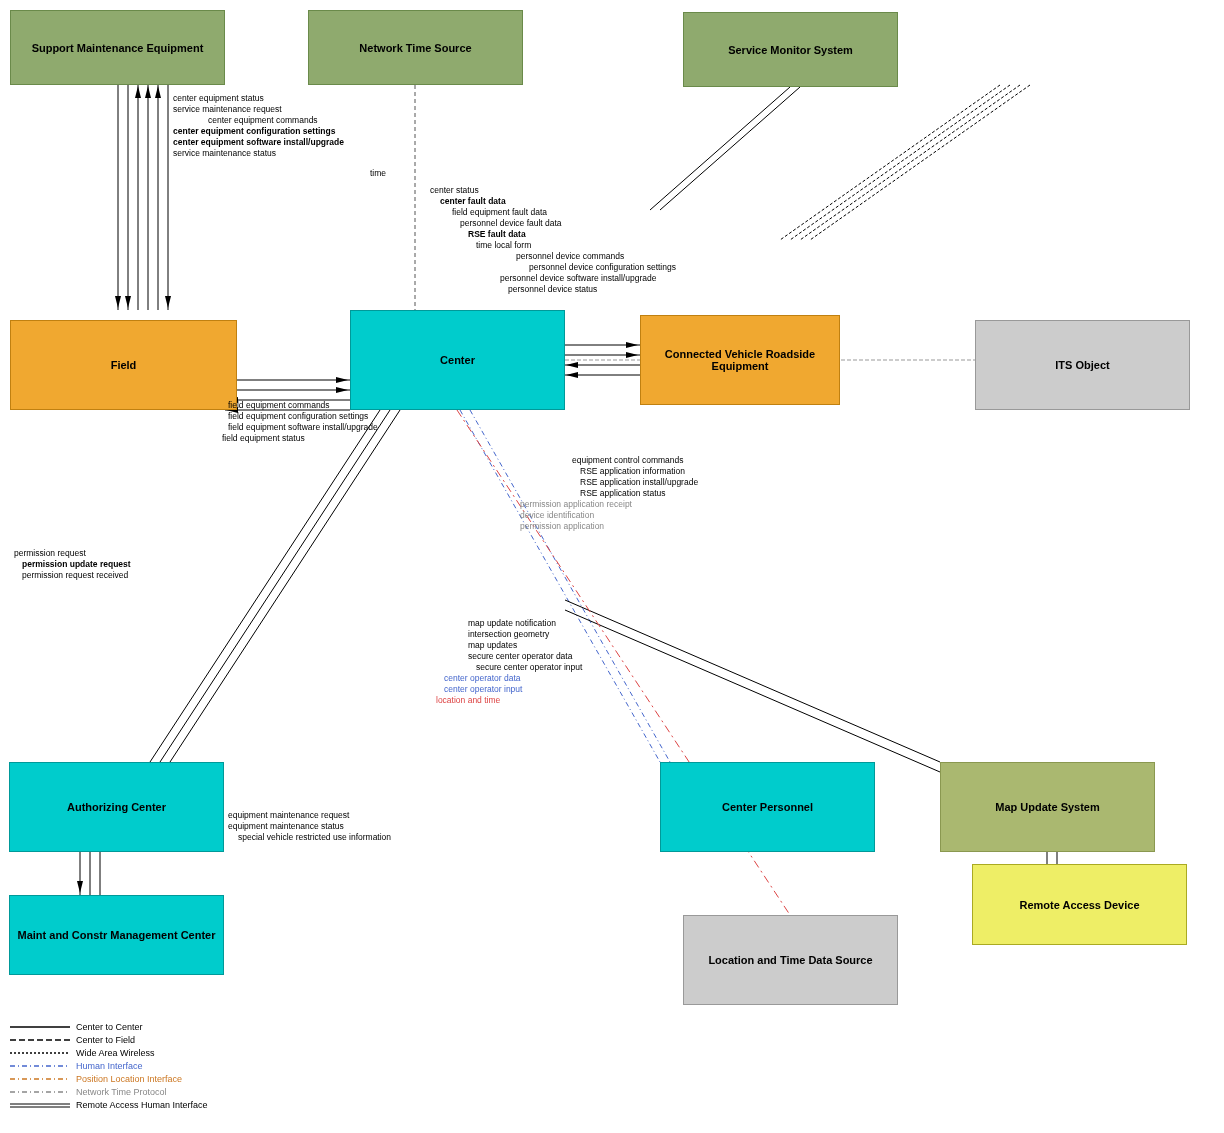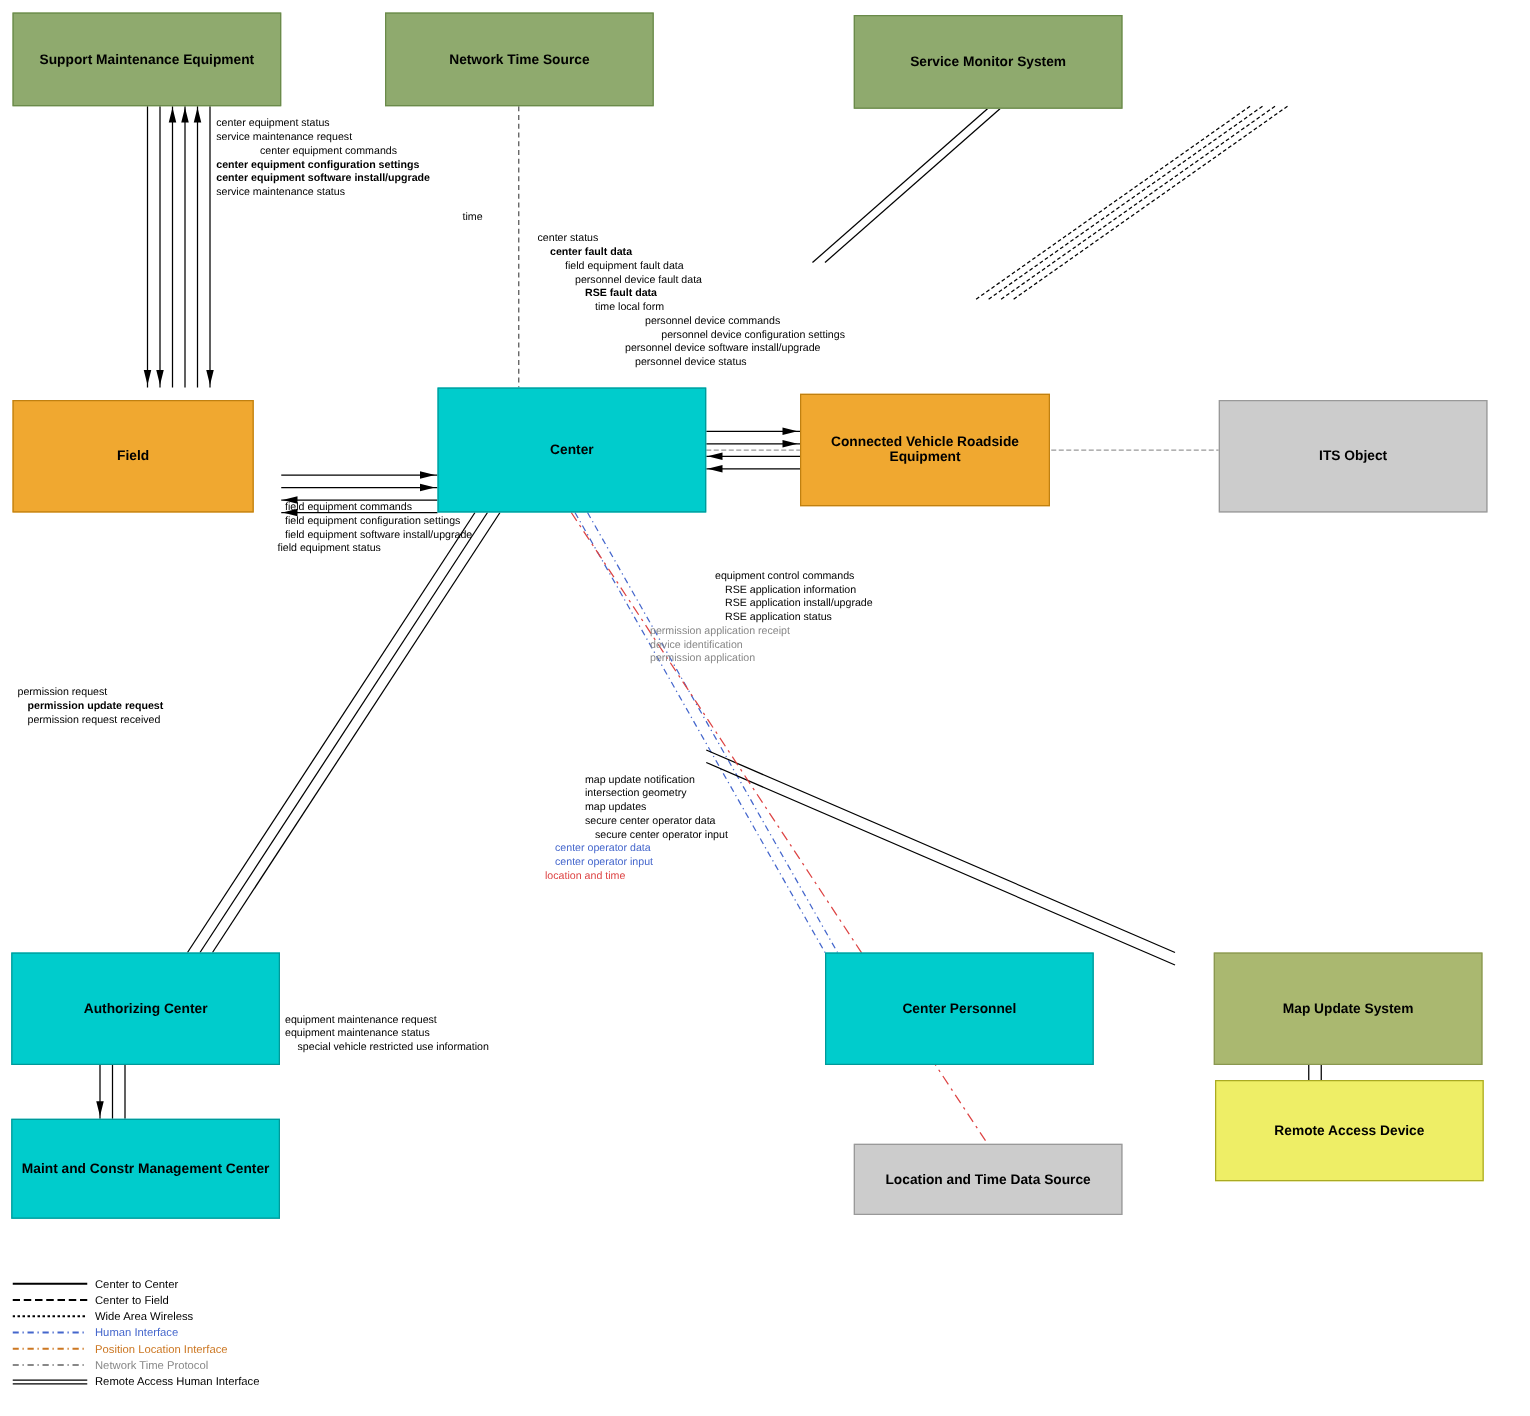--- a/index.html
+++ b/index.html
@@ -135,21 +135,21 @@
 
   <div class="node node-green" style="left:308px;top:10px;width:215px;height:75px;">
     <span>Network Time Source</span>
   </div>
 
   <div class="node node-green" style="left:683px;top:12px;width:215px;height:75px;">
     <span>Service Monitor System</span>
   </div>
 
 
-  <div class="node node-orange" style="left:10px;top:320px;width:193px;height:90px;">
+  <div class="node node-orange" style="left:10px;top:320px;width:227px;height:90px;">
     <span>Field</span>
   </div>
 
   <div class="node node-teal" style="left:350px;top:310px;width:215px;height:100px;">
     <span>Center</span>
   </div>
 
   <div class="node node-orange" style="left:640px;top:315px;width:200px;height:90px;">
     <span>Connected Vehicle Roadside Equipment</span>
   </div>
@@ -159,29 +159,29 @@
   </div>
 
   <div class="node node-teal" style="left:9px;top:762px;width:215px;height:90px;">
     <span>Authorizing Center</span>
   </div>
 
   <div class="node node-teal" style="left:660px;top:762px;width:215px;height:90px;">
     <span>Center Personnel</span>
   </div>
 
-  <div class="node node-olive" style="left:940px;top:762px;width:215px;height:90px;margin-left:31px;">
+  <div class="node node-olive" style="left:940px;top:762px;width:215px;height:90px;">
     <span>Map Update System</span>
   </div>
 
   <div class="node node-teal" style="left:9px;top:895px;width:215px;height:80px;">
     <span>Maint and Constr Management Center</span>
   </div>
 
-  <div class="node node-gray" style="left:683px;top:915px;width:215px;height:57px;">
+  <div class="node node-gray" style="left:683px;top:915px;width:215px;height:90px;">
     <span>Location and Time Data Source</span>
   </div>
 
   <div class="node node-yellow" style="left:972px;top:864px;width:215px;height:81px;text-align:center;">
     <span>Remote Access Device</span>
   </div>
 
   <div class="label" style="left:173px;top:93px;">center equipment status</div>
   <div class="label" style="left:173px;top:104px;">service maintenance request</div>
   <div class="label" style="left:173px;top:115px;padding-left:35px;">center equipment commands</div>

